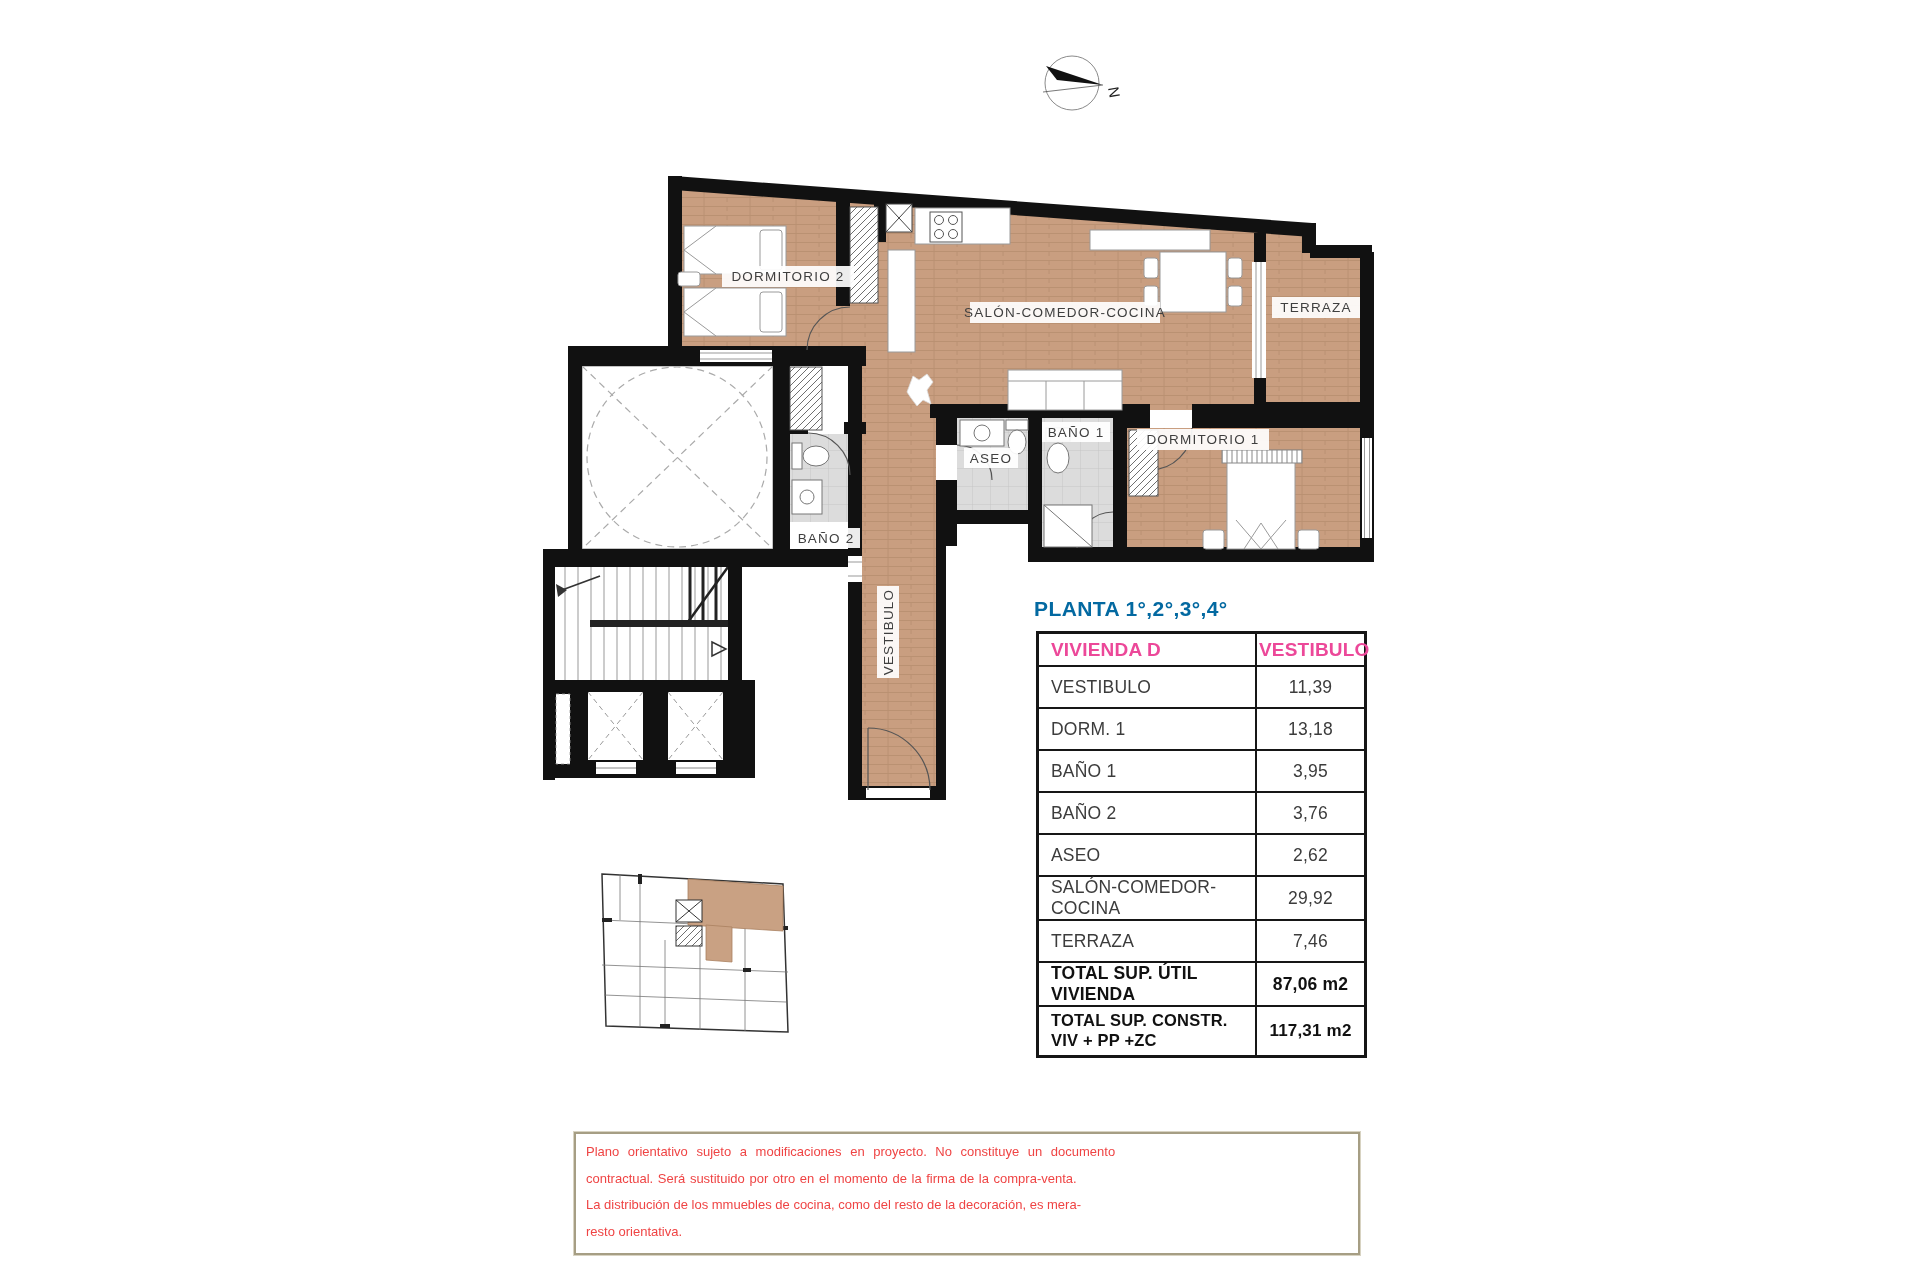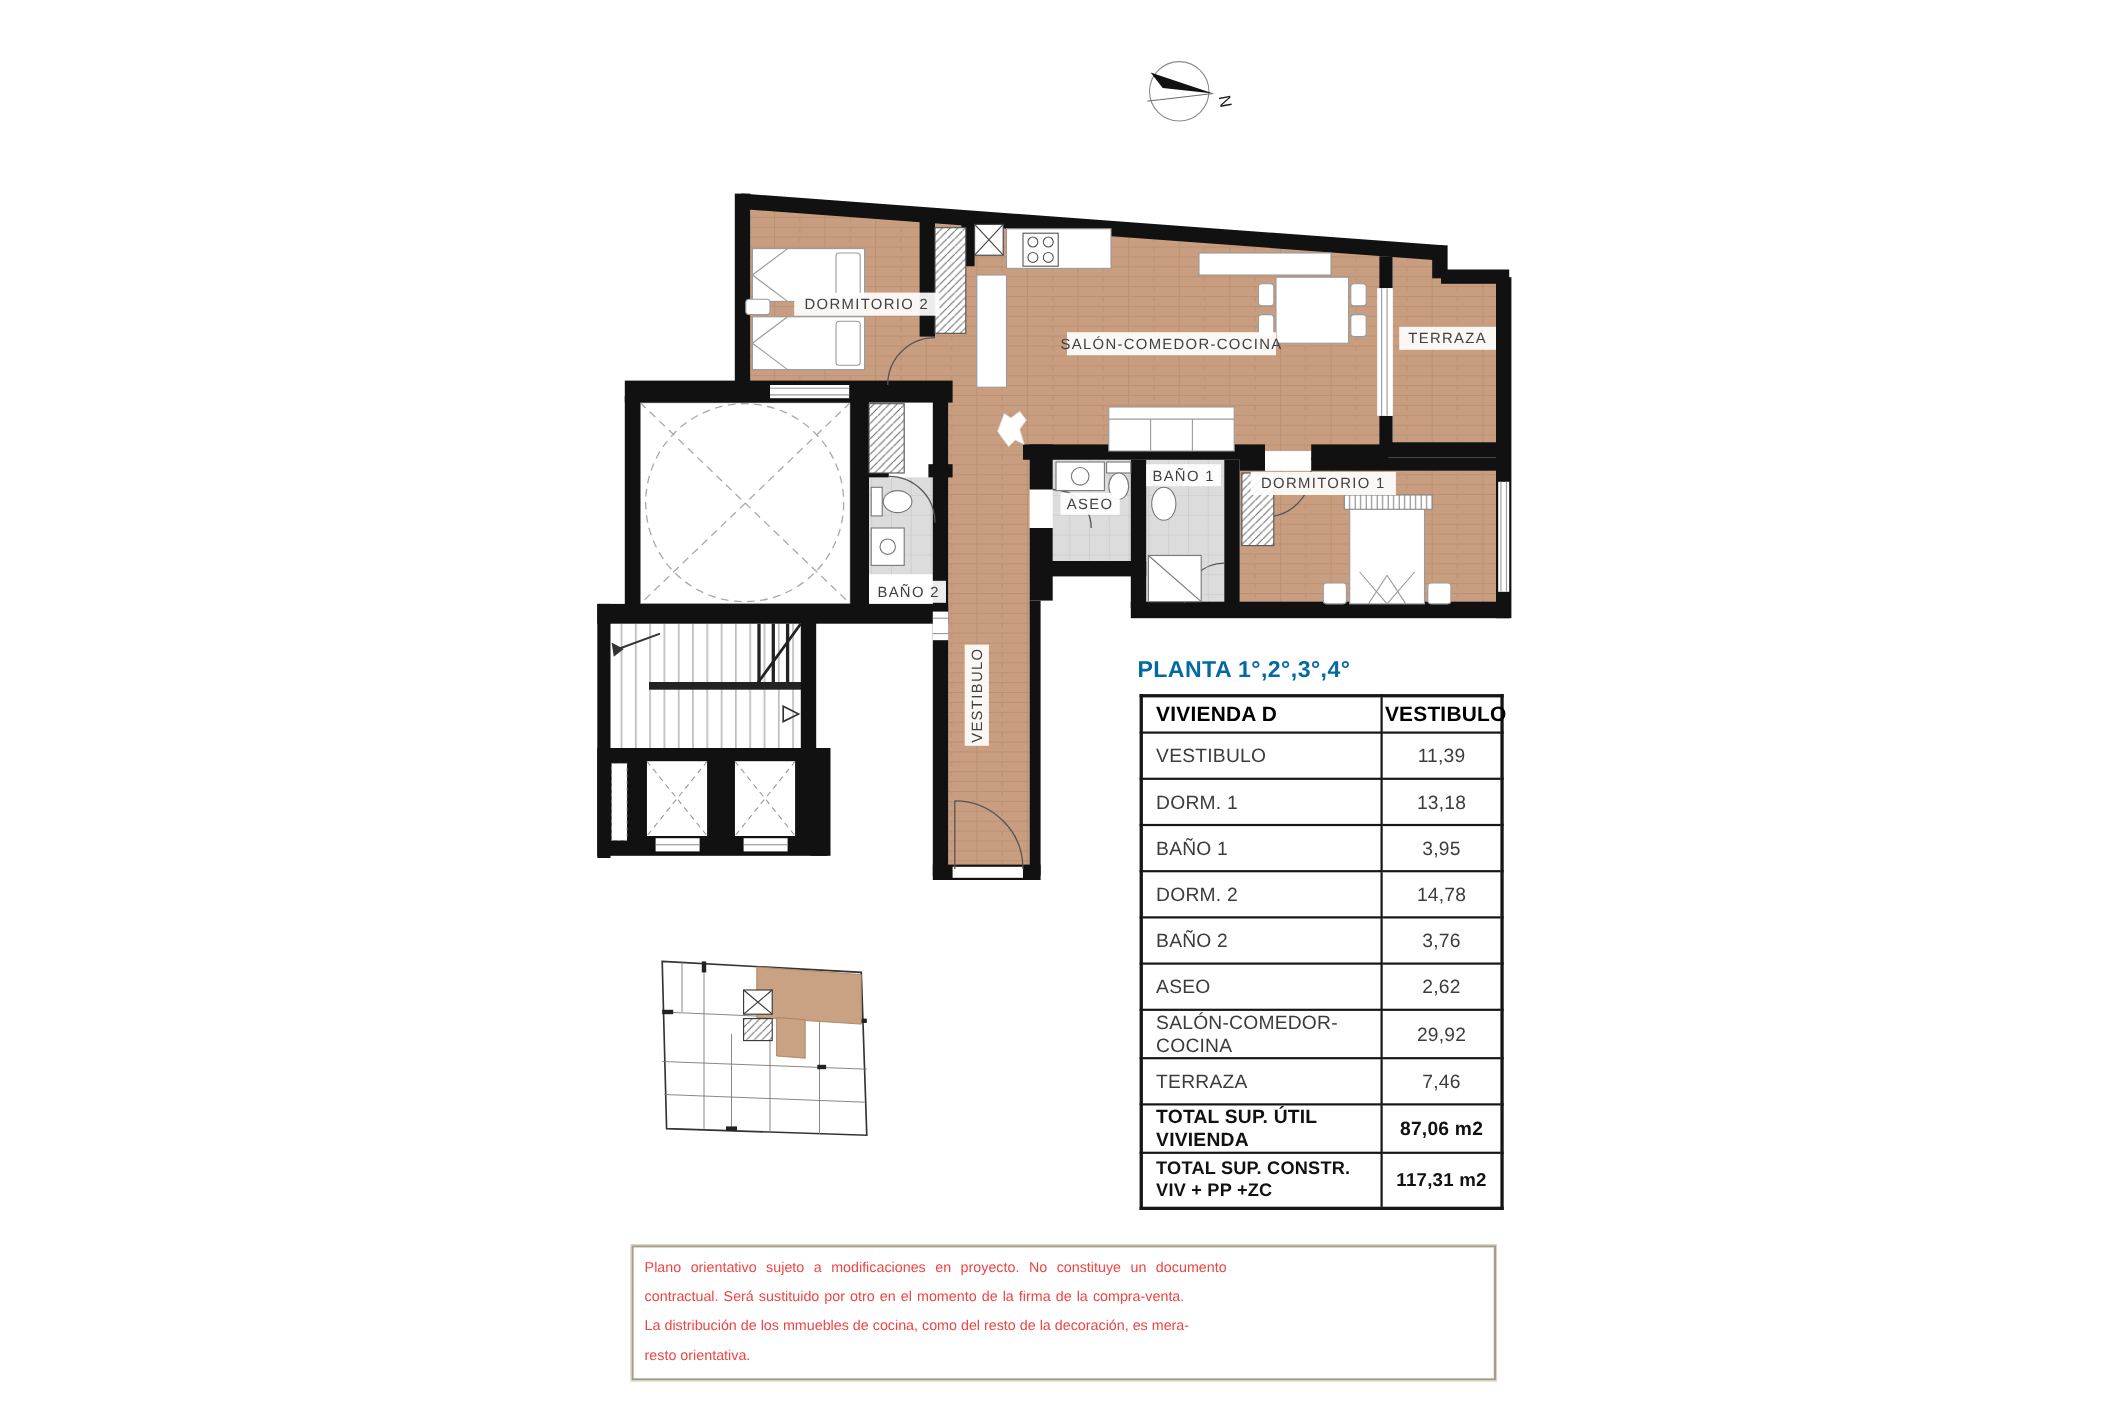--- a/index.html
+++ b/index.html
@@ -9,21 +9,21 @@
 
   
   .plan-title{position:absolute;left:1034px;top:597px;font-size:21px;font-weight:bold;
               letter-spacing:.4px;color:#0369a1;}
 
   
   .area-table{position:absolute;left:1036px;top:631px;width:331px;border-collapse:collapse;
               table-layout:fixed;}
   .area-table td,.area-table th{border:2px solid #161616;color:#3c3c3c;font-size:17.5px;
               padding:0 0 0 12px;text-align:left;height:40px;letter-spacing:.2px;}
-  .area-table tr.hdr th{height:31px;font-size:19px;font-weight:bold;color:#000000;}
+  .area-table tr.hdr th{height:31px;font-size:19px;font-weight:bold;color:#ec4899;}
   .area-table .val{width:103px;text-align:center;padding:0 2px;}
   .area-table tr.total td{font-weight:bold;color:#111;}
   .area-table tr.total2 td{height:48px;font-size:16.5px;line-height:1.2;}
   .area-table tr.total2 td.val{font-size:17px;}
   .area-table{border:3px solid #161616;}
 
   
   .disclaimer{position:absolute;left:574px;top:1132px;width:762px;min-height:100px;
               border:2px solid #a69e84;outline:1px solid #d8d3c2;padding:5px 10px 8px 10px;
               font-size:13px;line-height:26.5px;color:#ef4444;}
@@ -340,24 +340,20 @@
     </tr>
     <tr>
       <td>DORM. 1</td>
       <td class="val">13,18</td>
     </tr>
     <tr>
       <td>BAÑO 1</td>
       <td class="val">3,95</td>
     </tr>
     <tr>
-      <td>DORM. 2</td>
-      <td class="val">14,78</td>
-    </tr>
-    <tr>
       <td>BAÑO 2</td>
       <td class="val">3,76</td>
     </tr>
     <tr>
       <td>ASEO</td>
       <td class="val">2,62</td>
     </tr>
     <tr>
       <td>SALÓN-COMEDOR-COCINA</td>
       <td class="val">29,92</td>

